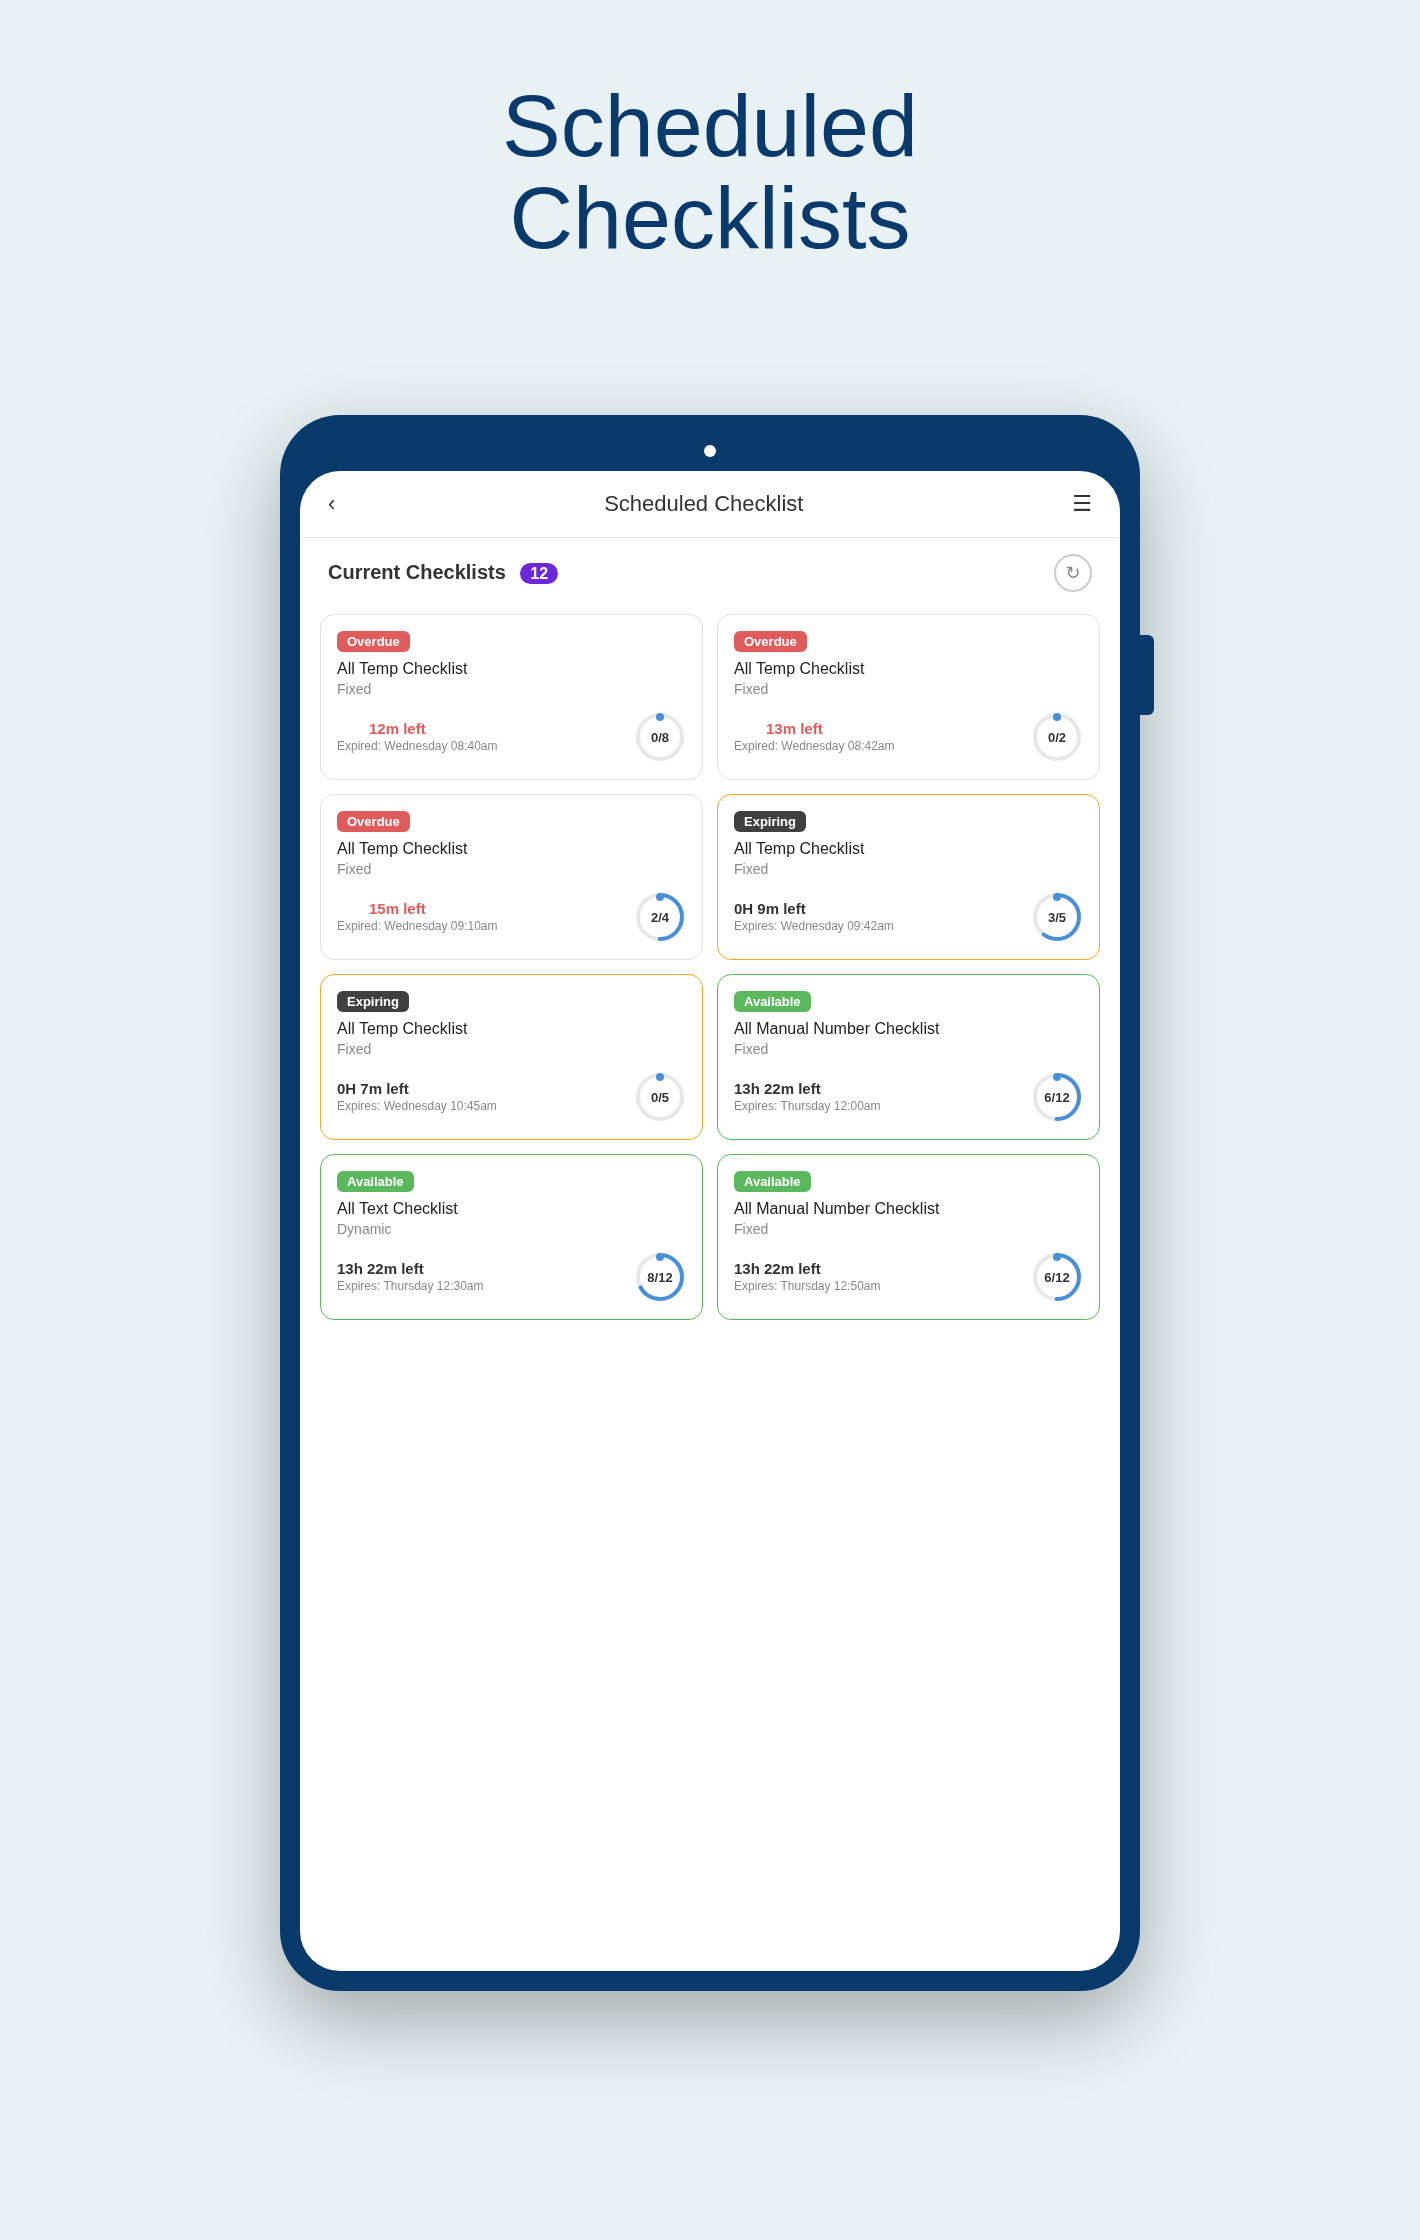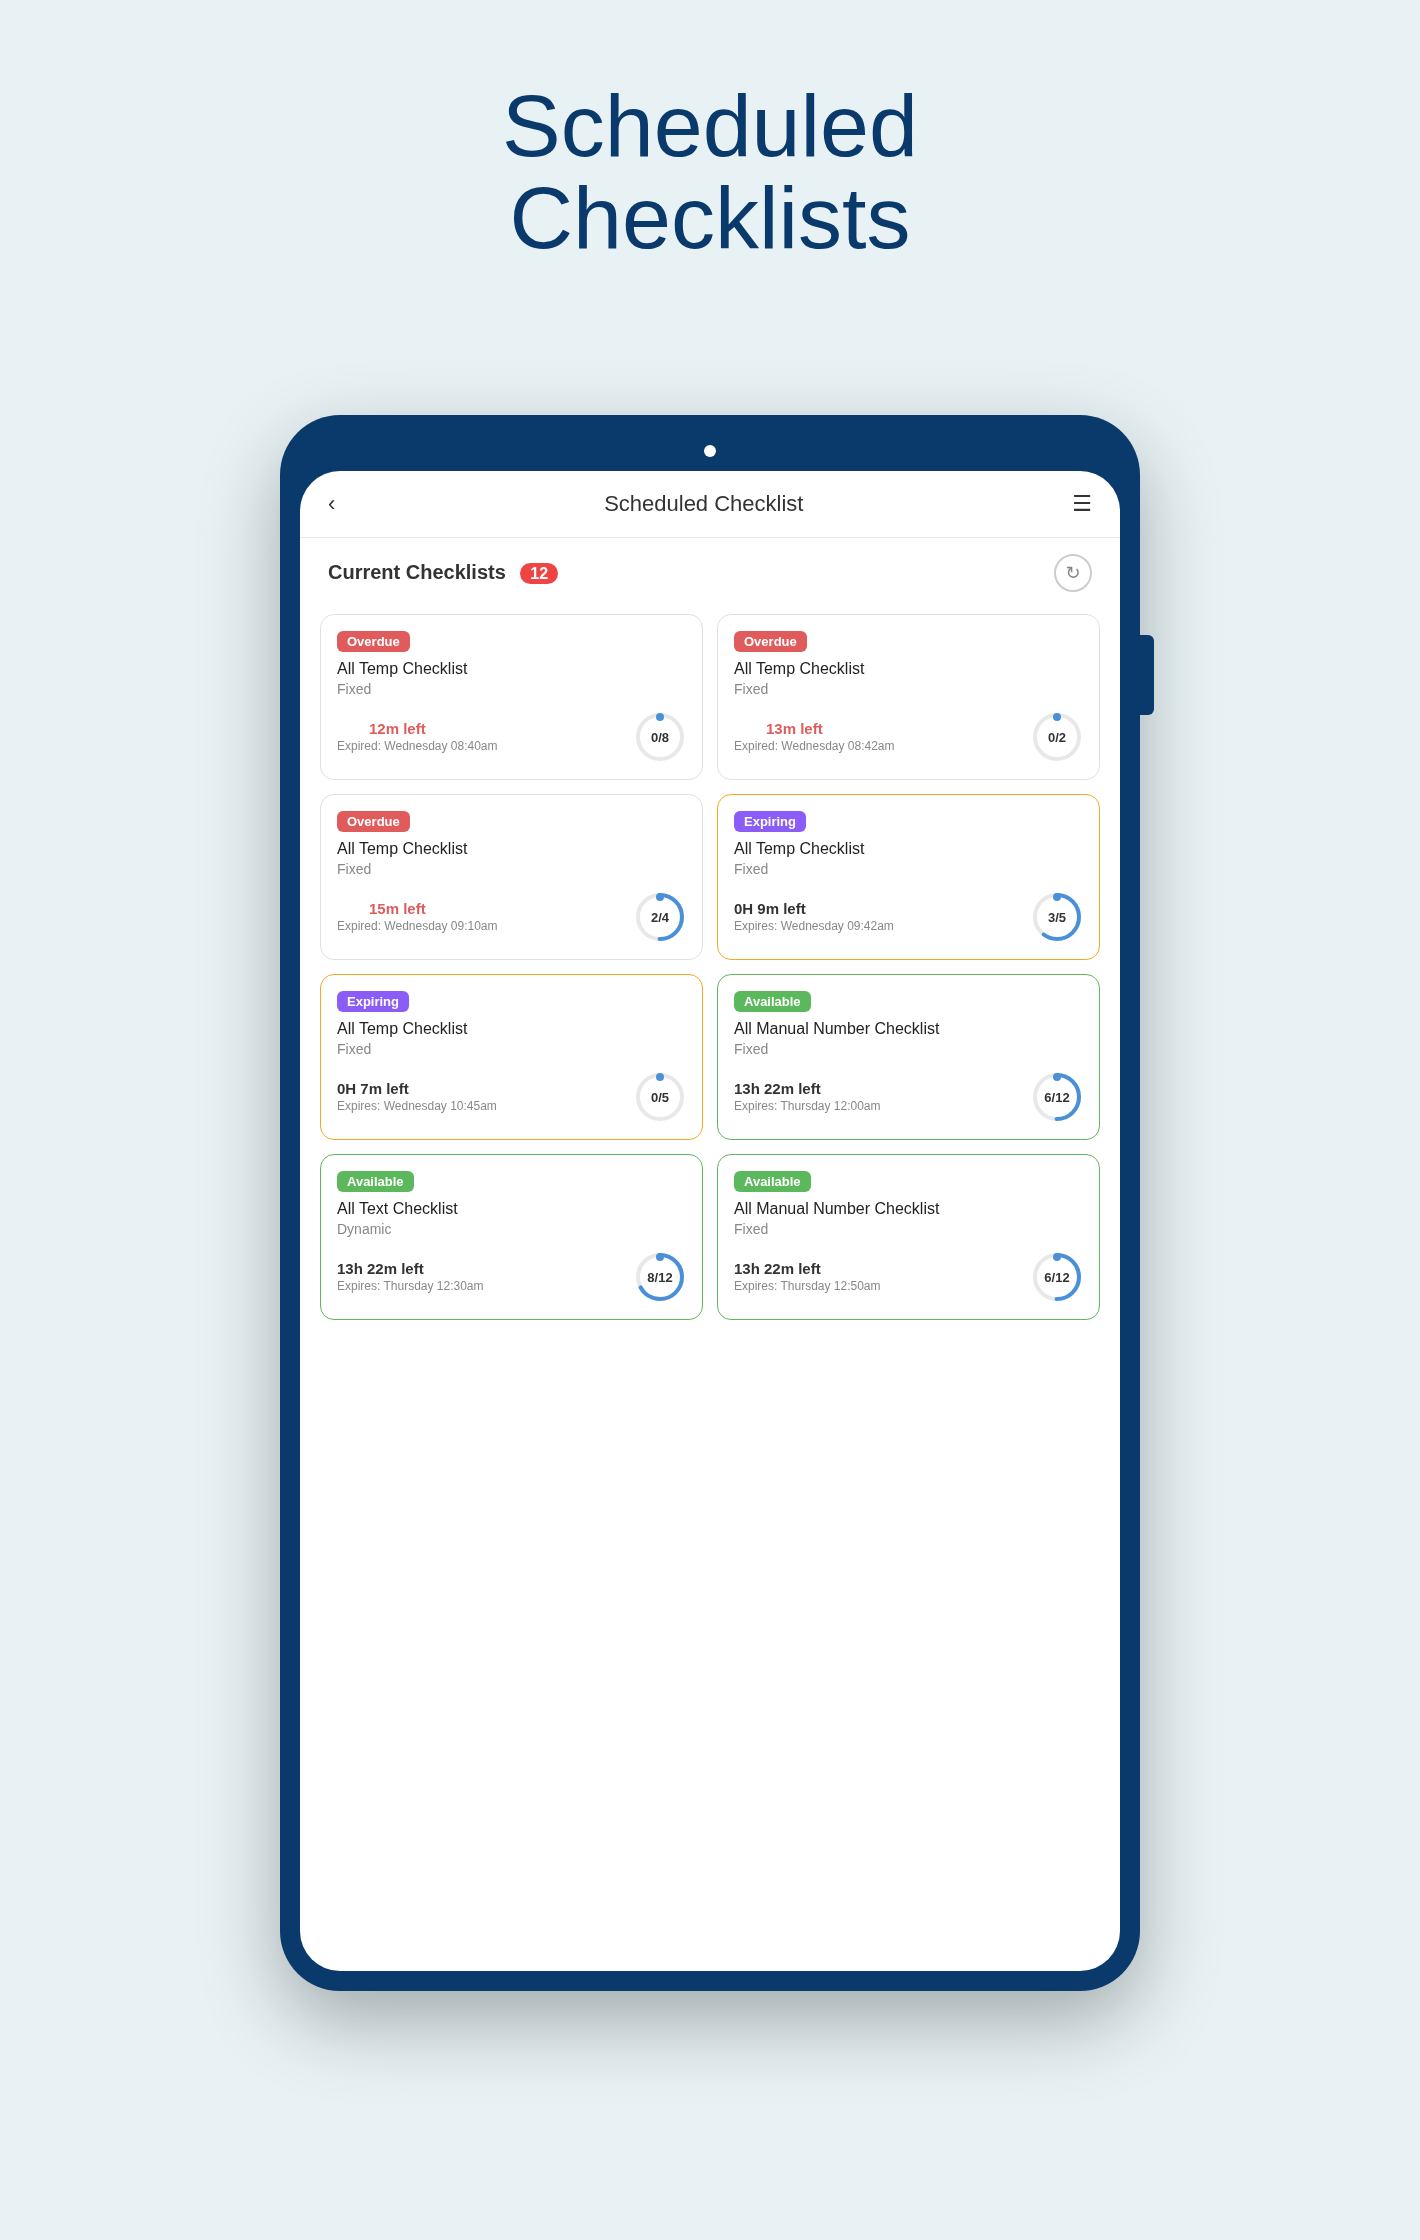--- a/index.html
+++ b/index.html
@@ -101,21 +101,21 @@
       padding: 16px 28px 12px;
     }
 
     .current-label {
       font-size: 20px;
       font-weight: 600;
       color: #333;
     }
 
     .count-badge {
-      background: #ef4444;
+      background: #6d28d9;
       color: #fff;
       border-radius: 12px;
       padding: 2px 10px;
       font-size: 16px;
       font-weight: 600;
       margin-left: 10px;
     }
 
     .refresh-btn {
       width: 38px;
@@ -152,21 +152,21 @@
       display: inline-block;
       border-radius: 6px;
       padding: 3px 10px;
       font-size: 13px;
       font-weight: 600;
       color: #fff;
       margin-bottom: 8px;
     }
 
     .badge-overdue { background: #e05c5c; }
-    .badge-expiring { background: #8b5cf6; }
+    .badge-expiring { background: #404040; }
     .badge-available { background: #5cb85c; }
 
     .card-title {
       font-size: 16px;
       font-weight: 400;
       color: #222;
       margin-bottom: 3px;
     }
 
     .card-type {

